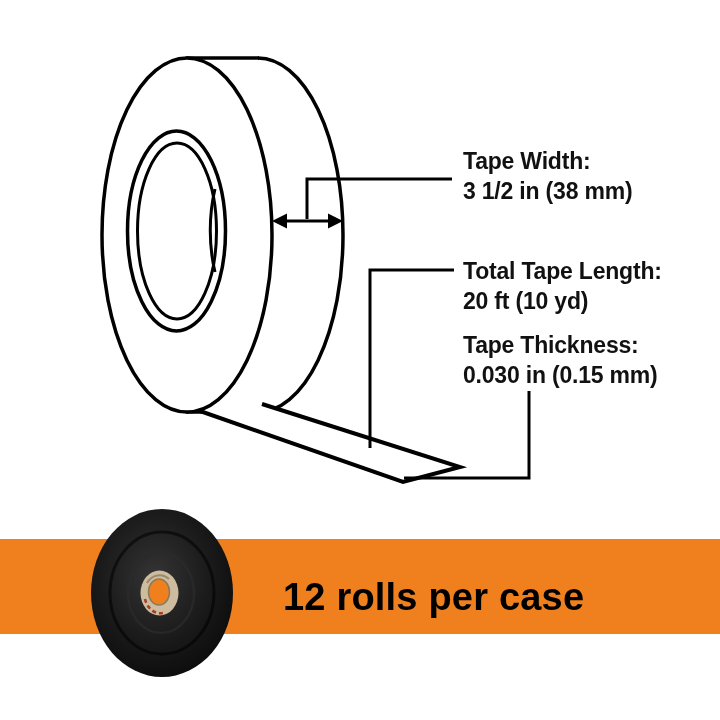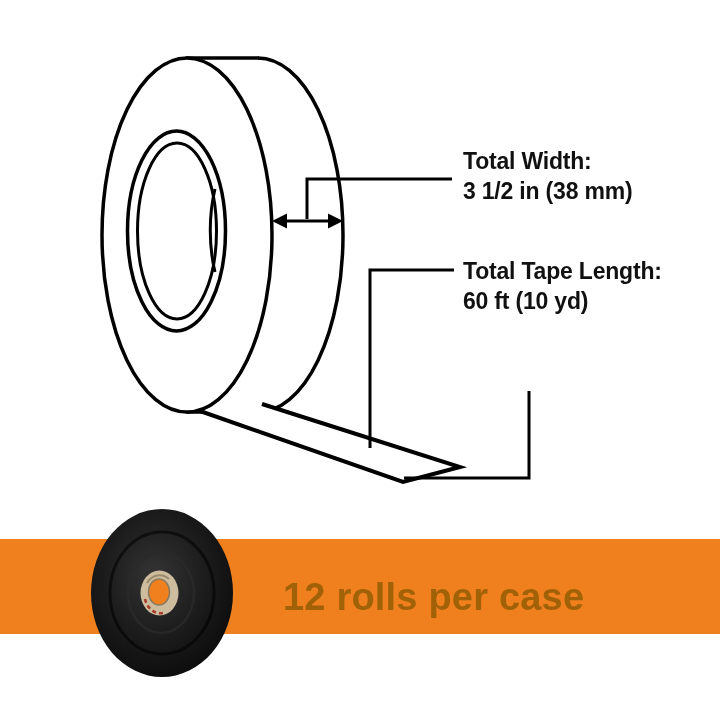--- a/index.html
+++ b/index.html
@@ -13,21 +13,21 @@
     font-size:23px;font-weight:bold;line-height:30px;white-space:nowrap;color:#111111;
     letter-spacing:-0.2px;
   }
   .banner{
     position:absolute;left:0;top:539px;width:720px;height:95px;
     background:#F0801E;z-index:1;
   }
   .banner-text{
     position:absolute;left:283px;top:539px;height:116px;z-index:3;
     display:flex;align-items:center;
-    color:#a16207;font-size:38px;font-weight:bold;letter-spacing:0.2px;white-space:nowrap;
+    color:#000000;font-size:38px;font-weight:bold;letter-spacing:0.2px;white-space:nowrap;
   }
   .photo-svg{position:absolute;left:85px;top:505px;z-index:2;}
 </style>
 </head>
 <body>
 
 <div class="canvas">
 
   <svg class="diagram-svg" width="720" height="500" viewBox="0 0 720 500">
 
@@ -50,26 +50,30 @@
       <polygon points="272,221 287,213.5 287,228.5" fill="#000"></polygon>
       <polygon points="343,221 328,213.5 328,228.5" fill="#000"></polygon>
     </g>
 
     <polyline points="307,219 307,179 452,179" fill="none" stroke="#000" stroke-width="3"></polyline>
     <polyline points="454,270 370,270 370,448" fill="none" stroke="#000" stroke-width="3"></polyline>
     <polyline points="529,391 529,478 404,478" fill="none" stroke="#000" stroke-width="3"></polyline>
   </svg>
 
   <div class="spec" style="top:146px">
-    <div class="spec-label">Total Width:</div>
+    <div class="spec-label">Tape Width:</div>
     <div class="spec-value">3 1/2 in (38 mm)</div>
   </div>
   <div class="spec" style="top:256px">
     <div class="spec-label">Total Tape Length:</div>
-    <div class="spec-value">60 ft (10 yd)</div>
+    <div class="spec-value">20 ft (10 yd)</div>
+  </div>
+  <div class="spec" style="top:330px">
+    <div class="spec-label">Tape Thickness:</div>
+    <div class="spec-value">0.030 in (0.15 mm)</div>
   </div>
 
   <div class="banner"></div>
 
   <svg class="photo-svg" width="160" height="180" viewBox="0 0 160 180">
     <defs>
       <radialGradient id="rollGrad" cx="45%" cy="40%" r="65%">
         <stop offset="0%" stop-color="#343434"></stop>
         <stop offset="55%" stop-color="#1c1c1c"></stop>
         <stop offset="100%" stop-color="#0b0b0b"></stop>

